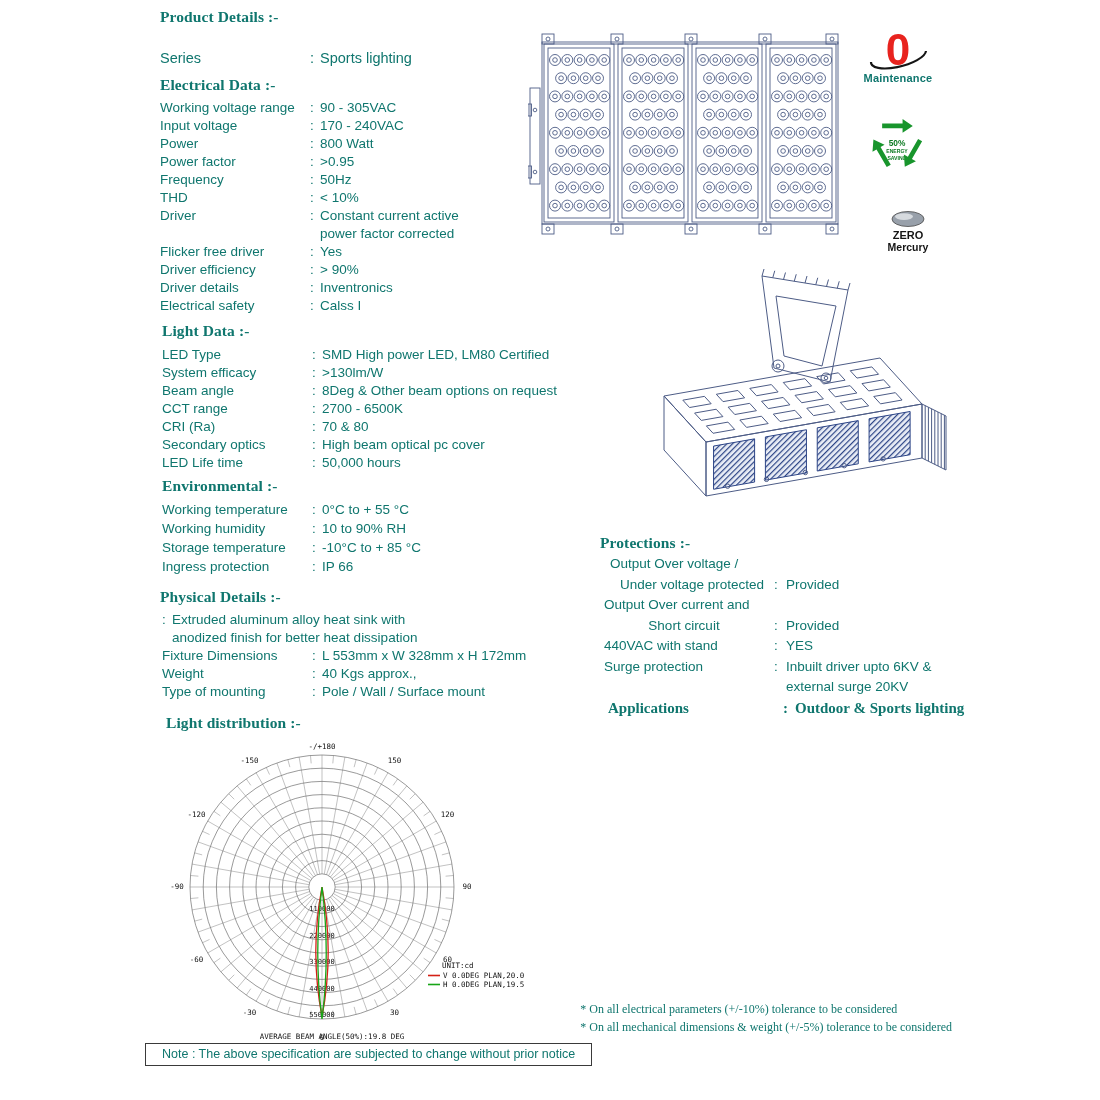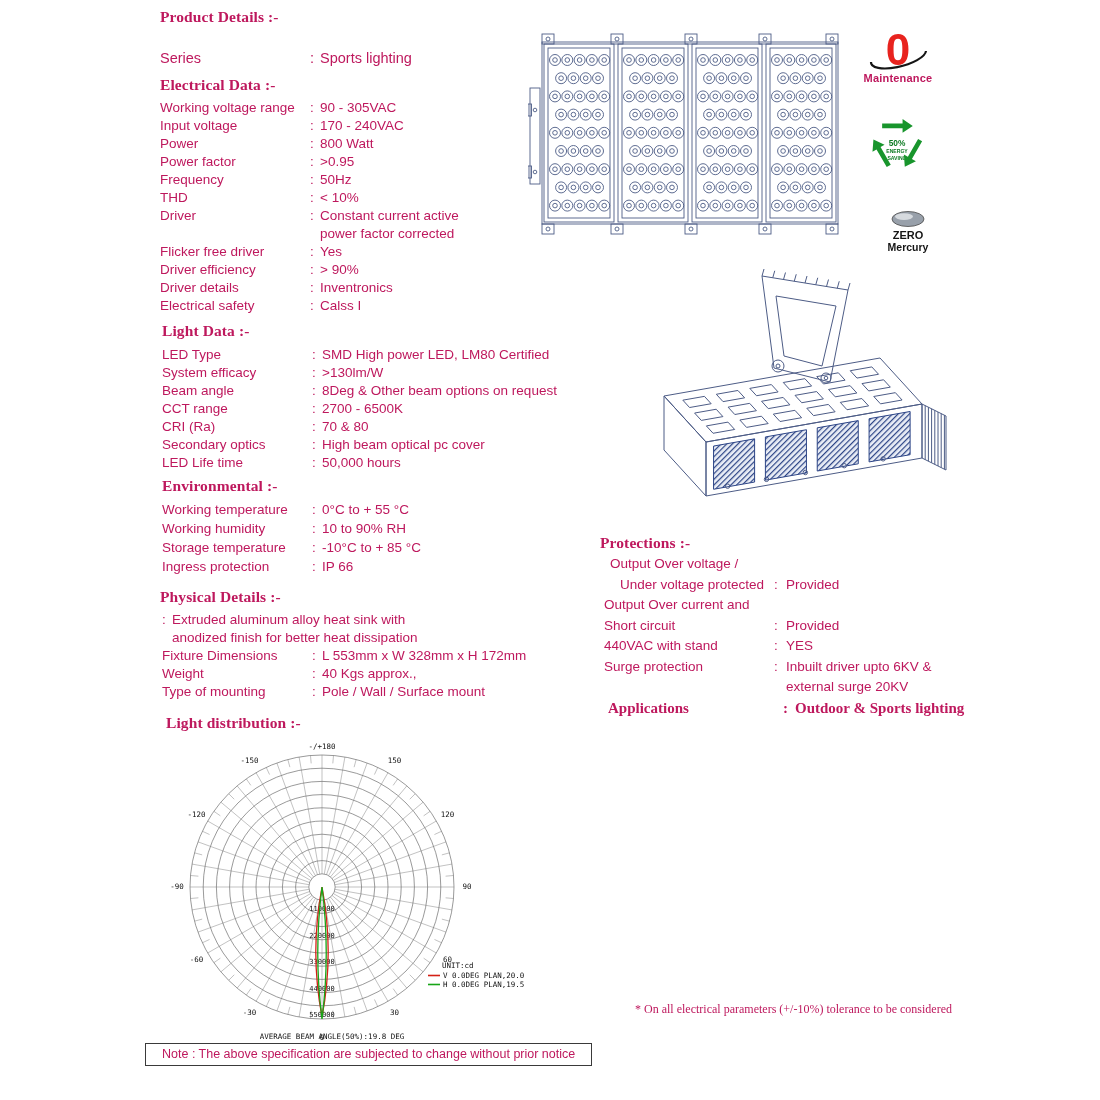--- a/index.html
+++ b/index.html
@@ -1,30 +1,30 @@
 <!DOCTYPE html>
 <html><head>
 <meta charset="utf-8">
 <style>
   html,body{margin:0;padding:0;background:#ffffff}
-  .page{position:relative;width:1100px;height:1100px;background:#fff;font-family:"Liberation Sans",sans-serif;color:#be185d;overflow:hidden}
+  .page{position:relative;width:1100px;height:1100px;background:#fff;font-family:"Liberation Sans",sans-serif;color:#0f766e;overflow:hidden}
   .heading{position:absolute;font-family:"Liberation Serif",serif;font-weight:700;font-size:15.5px;letter-spacing:.1px;white-space:nowrap}
   .rows{position:absolute;width:440px}
   .specrow{display:flex;font-size:13.5px;line-height:18px}
   .lh19 .specrow{line-height:19px}
   .lbl{width:150px;flex:none}
   .col{width:10px;flex:none}
   .val{white-space:pre-line}
   .series{position:absolute;display:flex;font-size:14.5px}
   .series .lbl{width:150px;flex:none}
   .prot{position:absolute;font-size:13.5px;width:420px}
   .prow{display:flex;line-height:20.5px}
   .plbl{width:170px;flex:none;box-sizing:border-box;white-space:nowrap}
   .ind2{padding-left:16px}
-  .ralign{text-align:left;padding-right:10px}
+  .ralign{text-align:center;padding-right:10px}
   .pcol{width:12px;flex:none}
   .pval{white-space:pre-line}
   .approw{position:absolute;display:flex;font-family:"Liberation Serif",serif;font-weight:700;font-size:15px}
   .albl{width:175px;flex:none}
   .acol{width:12px;flex:none}
   .footnotes{position:absolute;text-align:left;font-family:"Liberation Serif",serif;font-weight:400;font-size:12px;line-height:17.5px;white-space:nowrap}
   .notebox{position:absolute;border:1.5px solid #3a3a3a;padding:3px 16px 4px;font-size:12.5px;white-space:nowrap}
   .absvg{position:absolute}
   .badge{position:absolute;text-align:center}
   .blabel{font-size:11px;font-weight:800;margin-top:-6px;letter-spacing:.2px}
@@ -811,17 +811,18 @@
         <line x1="278" y1="253.5" x2="290" y2="253.5" stroke="#d42015" stroke-width="1.6"></line>
         <text x="293" y="256" class="ch">V 0.0DEG PLAN,20.0</text>
         <line x1="278" y1="262.5" x2="290" y2="262.5" stroke="#17a517" stroke-width="1.6"></line>
         <text x="293" y="265" class="ch">H 0.0DEG PLAN,19.5</text>
       </g>
       <text x="182" y="317" text-anchor="middle" class="ch">AVERAGE BEAM ANGLE(50%):19.8 DEG</text>
     </svg>
 
   <div class="footnotes" style="right:148px;top:1001px">
     <div>* On all electrical parameters (+/-10%) tolerance to be considered</div>
+    <div>* On all mechanical dimensions &amp; weight (+/-5%) tolerance to be considered</div>
   </div>
 
   <div class="notebox" style="left:145px;top:1043px">Note : The above specification are subjected to change without prior notice</div>
 
 </div>
 
 </body></html>

